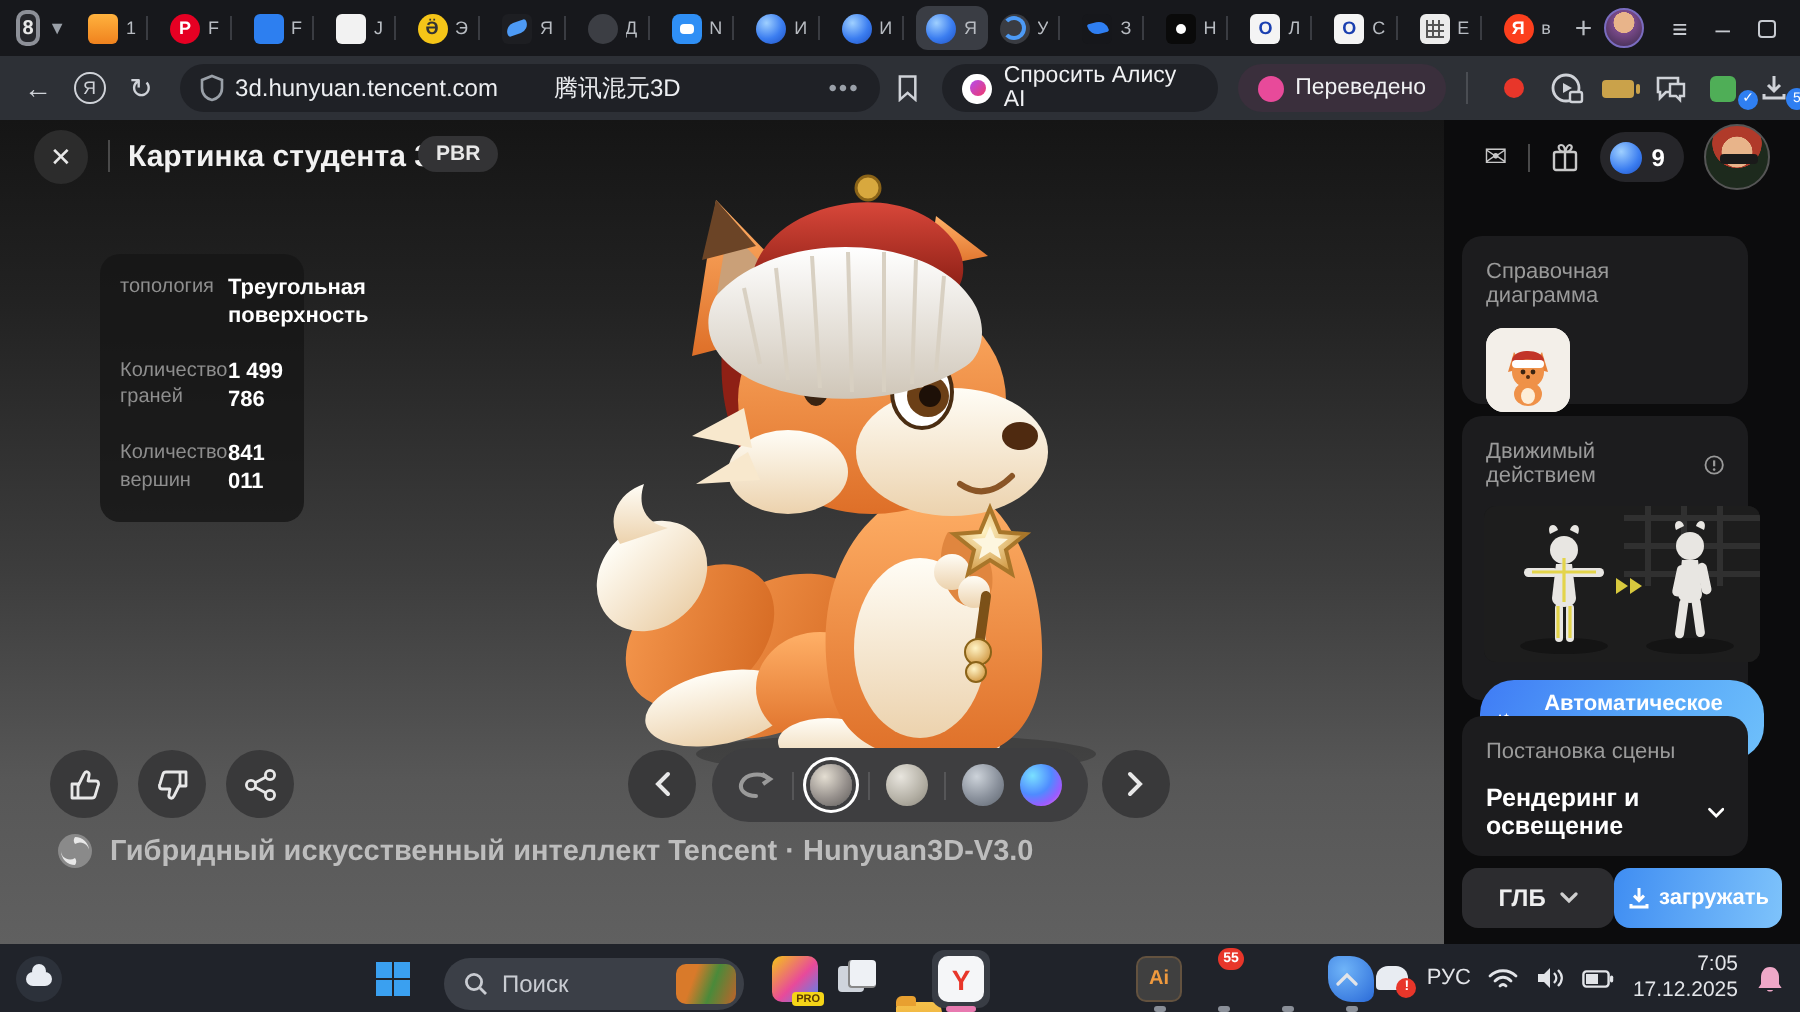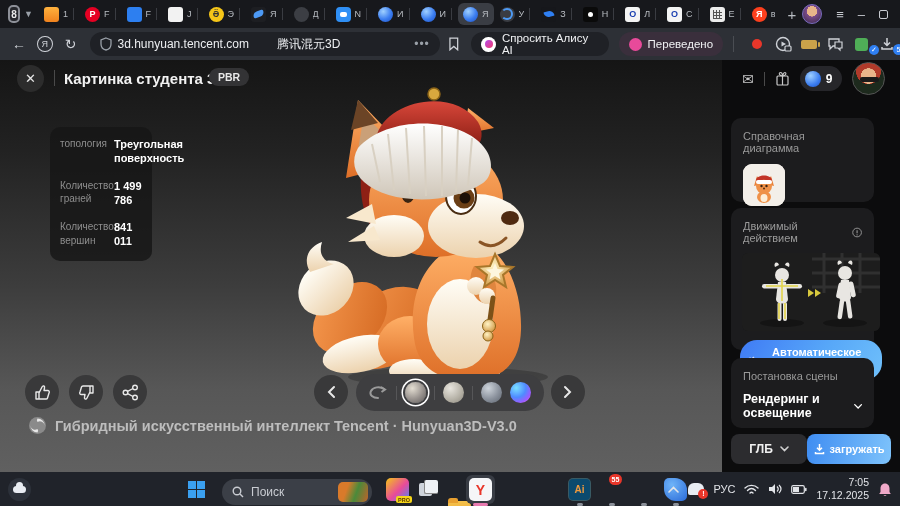--- a/index.html
+++ b/index.html
@@ -126,21 +126,21 @@
   .app-pro { background:linear-gradient(135deg,#f5c518,#e84a9a 55%,#4a8af5); position:relative; }
   .app-pro::after { content:"PRO"; position:absolute; right:-3px; bottom:-2px; background:#f5d518; color:#5a3a00; font-size:5.5px; font-weight:bold; padding:0.5px 2px; border-radius:2px; }
   .app-task { background:transparent; } 
   .app-task::before { content:""; position:absolute; left:2px; top:5px; width:13px; height:13px; background:#cfd4dc; border-radius:2px; }
   .app-task::after { content:""; position:absolute; left:7px; top:2px; width:13px; height:13px; background:#eef1f5; border-radius:2px; border-left:1px solid #888; border-bottom:1px solid #888; }
   .app-folder { background:linear-gradient(180deg,#f5c14a,#e8a030); border-radius:3px 5px 4px 4px; position:relative; }
   .app-folder::before { content:""; position:absolute; left:0; top:-3px; width:10px; height:5px; background:#e8a030; border-radius:3px 2px 0 0; }
   .ybox { position:absolute; left:466px; top:475px; width:29px; height:29px; border-radius:6px; background:#383c44; }
   .app-yandex { left:469px; top:478px; background:#f5f6f8; display:flex; align-items:center; justify-content:center; color:#e8362a; font-weight:bold; font-size:14px; }
   .yunder { position:absolute; left:473px; top:503px; width:15px; height:3px; border-radius:2px; background:#e87ab0; }
-  .app-ai { background:#0c4a6e; color:#f09a3e; font-size:10px; font-weight:bold; display:flex; align-items:center; justify-content:center; border:1px solid #f09a3e33; }
+  .app-ai { background:#404040; color:#f09a3e; font-size:10px; font-weight:bold; display:flex; align-items:center; justify-content:center; border:1px solid #f09a3e33; }
   .tg-badge { position:absolute; left:609px; top:474px; min-width:13px; height:11px; border-radius:6px; background:#e8362a; color:#fff; font-size:7px; font-weight:bold; display:flex; align-items:center; justify-content:center; padding:0 2px; }
   .app-disk { background:radial-gradient(circle at 35% 30%,#6fb4f8,#2a6ad8); border-radius:5px 12px 5px 12px; }
   .tray { position:absolute; right:0; top:472px; height:34px; display:flex; align-items:center; gap:9px; padding-right:8px; color:#e2e4e8; }
   .tray-lang { font-size:11px; }
   .tray-clock { text-align:right; font-size:10.5px; line-height:1.25; }
   .alertico { position:relative; width:16px; height:12px; background:#e8ecf2; border-radius:6px 6px 2px 2px; }
   .alertico::after { content:"!"; position:absolute; right:-4px; bottom:-4px; width:10px; height:10px; border-radius:50%; background:#e8362a; color:#fff; font-size:7px; font-weight:bold; text-align:center; line-height:10px; }
   svg { display:block; }
 </style>
 </head>

